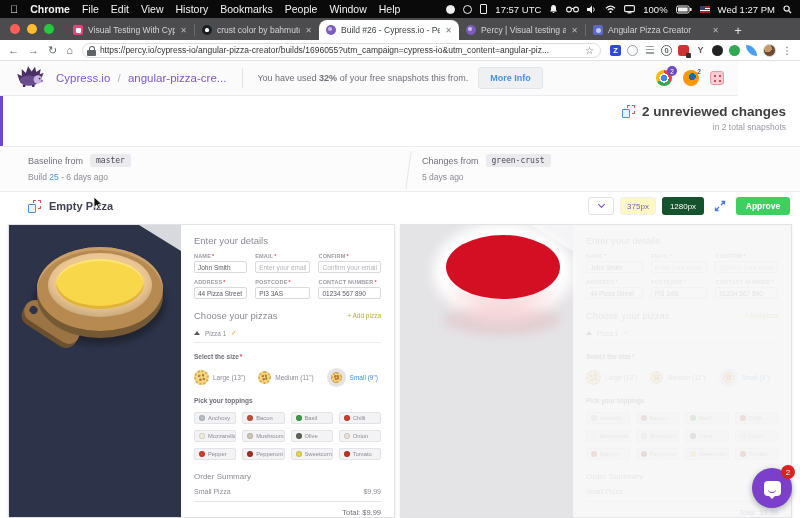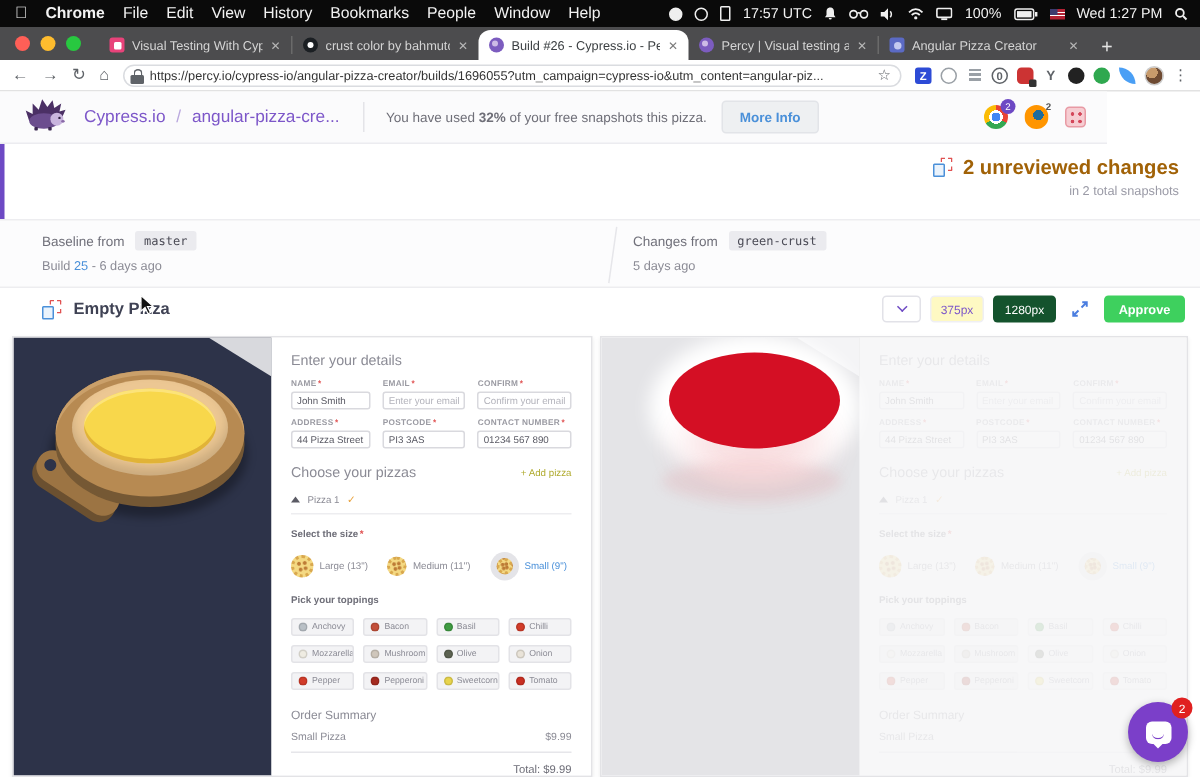--- a/index.html
+++ b/index.html
@@ -105,21 +105,21 @@
 
   
   .buildrow { position:absolute; left:0; top:96px; width:800px; height:50px; background:#fff; }
   .purple-edge { position:absolute; left:0; top:0; width:3px; height:50px; background:#6d49c4; }
   .btitle-wrap { position:absolute; left:33px; top:14px; display:flex; align-items:center; gap:9px; }
   .btitle { font-size:19px; color:#3f4254; font-weight:500; }
   .infoic { width:13px; height:13px; border-radius:50%; background:#ddeefb; color:#4a90d9;
     font-size:8px; font-weight:bold; font-style:italic; display:flex; align-items:center; justify-content:center; }
   .unrev { position:absolute; right:14px; top:8px; text-align:right; }
   .unrev-line { display:flex; align-items:center; justify-content:flex-start; gap:7px;
-    font-size:13.5px; font-weight:bold; color:#a16207; }
+    font-size:13.5px; font-weight:bold; color:#404040; }
   .unrev-sub { font-size:8.5px; color:#9a9aa6; margin-top:3px; }
   .diffic { position:relative; width:13px; height:13px; flex:none; display:inline-block; }
   .diffic .db { position:absolute; left:0; bottom:0; width:8px; height:9px; border:1.5px solid #4a90d9;
     background:#eaf3fc; border-radius:1px; z-index:2; }
   .diffic .dr { position:absolute; right:0; top:0; width:8px; height:9px; border:1.5px dashed #e05252; border-radius:1px; }
 
   
   .metarow { position:absolute; left:0; top:146px; width:800px; height:46px; background:#fcfcfd;
     border-top:1px solid #ededf0; border-bottom:1px solid #ededf0; }
   .metacol { position:absolute; top:7px; }
@@ -376,21 +376,21 @@
         <rect x="12" y="35" width="4" height="4" rx="1" fill="#3a2750"></rect>
         <rect x="28" y="35" width="4" height="4" rx="1" fill="#3a2750"></rect>
       </svg>
     </span>
     <span class="crumb">
       <span>Cypress.io</span>
       <span class="sep">/</span>
       <span>angular-pizza-cre...</span>
     </span>
     <span class="vdiv"></span>
-    <span class="usage"><span>You have used </span><b>32%</b><span> of your free snapshots this pizza.</span></span>
+    <span class="usage"><span>You have used </span><b>32%</b><span> of your free snapshots this from.</span></span>
     <span class="btn-moreinfo">More Info</span>
     <span class="ph-spacer"></span>
     <div class="bicons">
       <span class="bicon">
         <span class="chromeic" style="display:block"></span>
         <span class="badge">2</span>
       </span>
       <span class="bicon">
         <span class="firefoxic" style="display:block"></span>
         <span class="badge plain">2</span>

